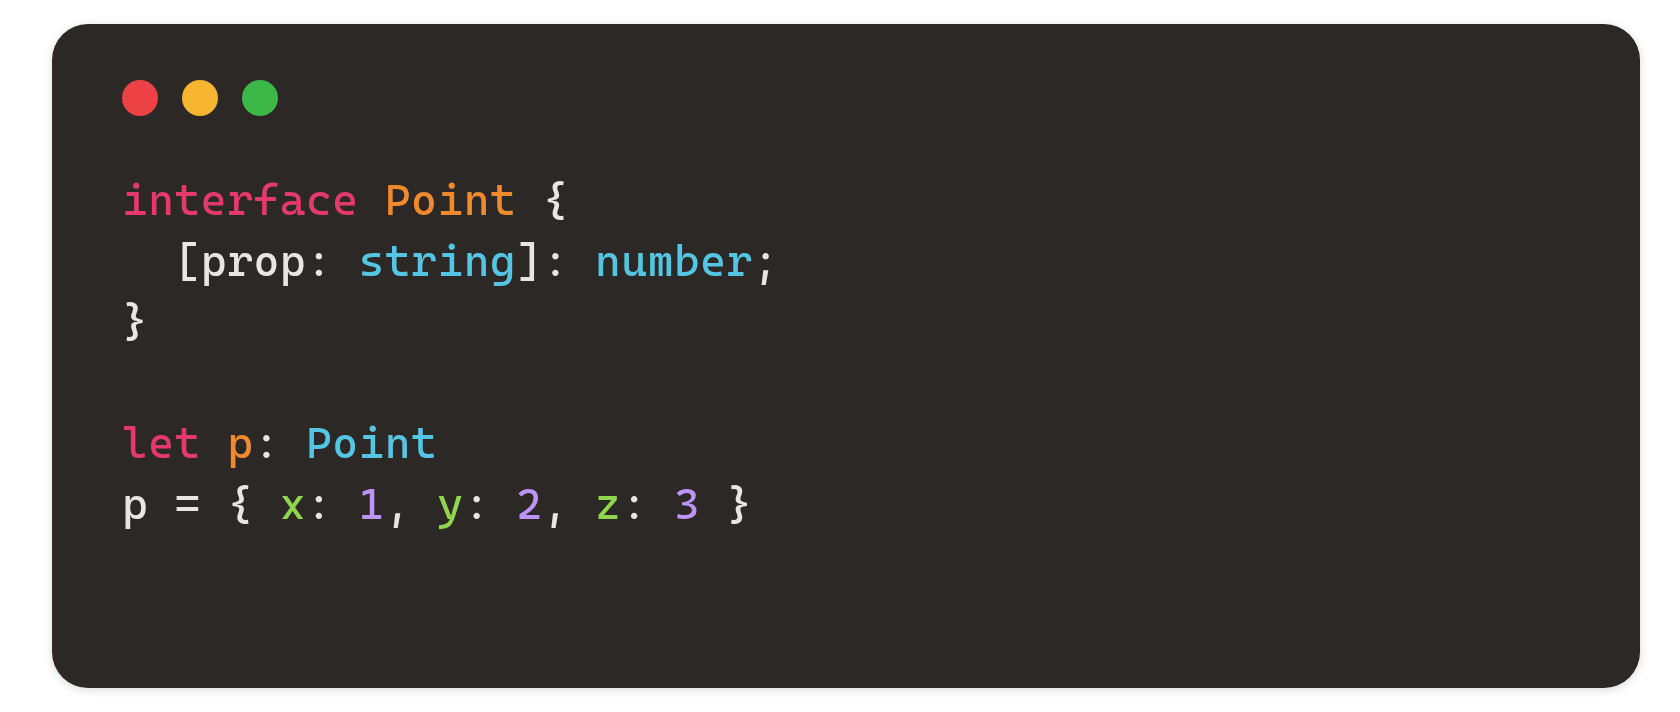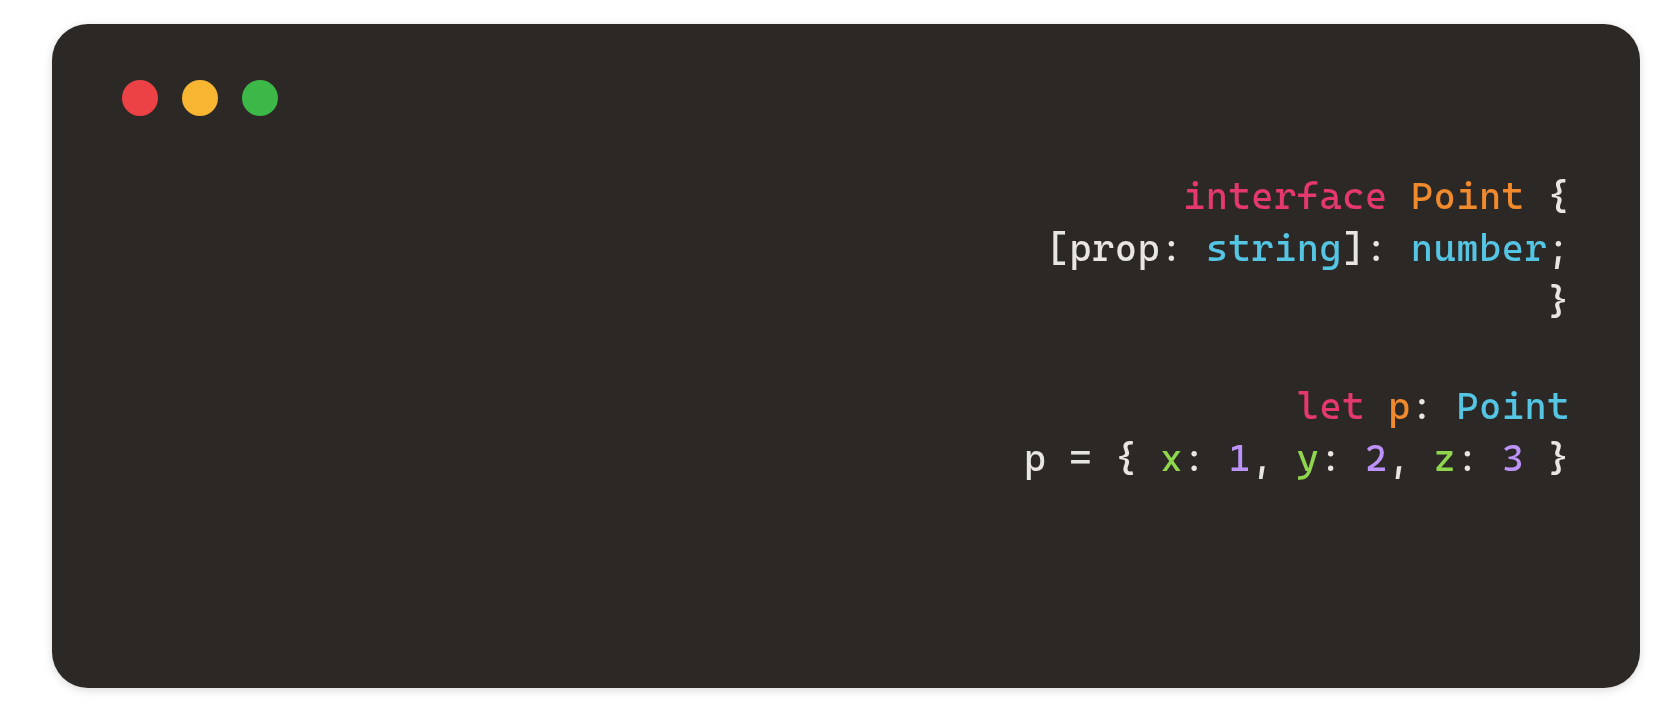--- a/index.html
+++ b/index.html
@@ -30,26 +30,25 @@
       width: 36px;
       height: 36px;
       border-radius: 50%;
     }
     .tl-red    { background: #ed4245; }
     .tl-yellow { background: #f7b531; }
     .tl-green  { background: #3cb848; }
 
     pre.code {
       font-family: inherit;
-      font-size: 38px;
+      font-size: 44px;
       line-height: 1.38;
       color: #e8e6e3;
       white-space: pre;
       letter-spacing: 0.5px;
-      text-align: right;
     }
     
     .tok-kw     { color: #e5396e; }  
     .tok-class  { color: #f08a2c; }  
     .tok-type   { color: #55c5e4; }  
     .tok-var    { color: #f08a2c; }  
     .tok-prop   { color: #8fd64e; }  
     .tok-num    { color: #bd93f9; }  
   </style>
 </head>

